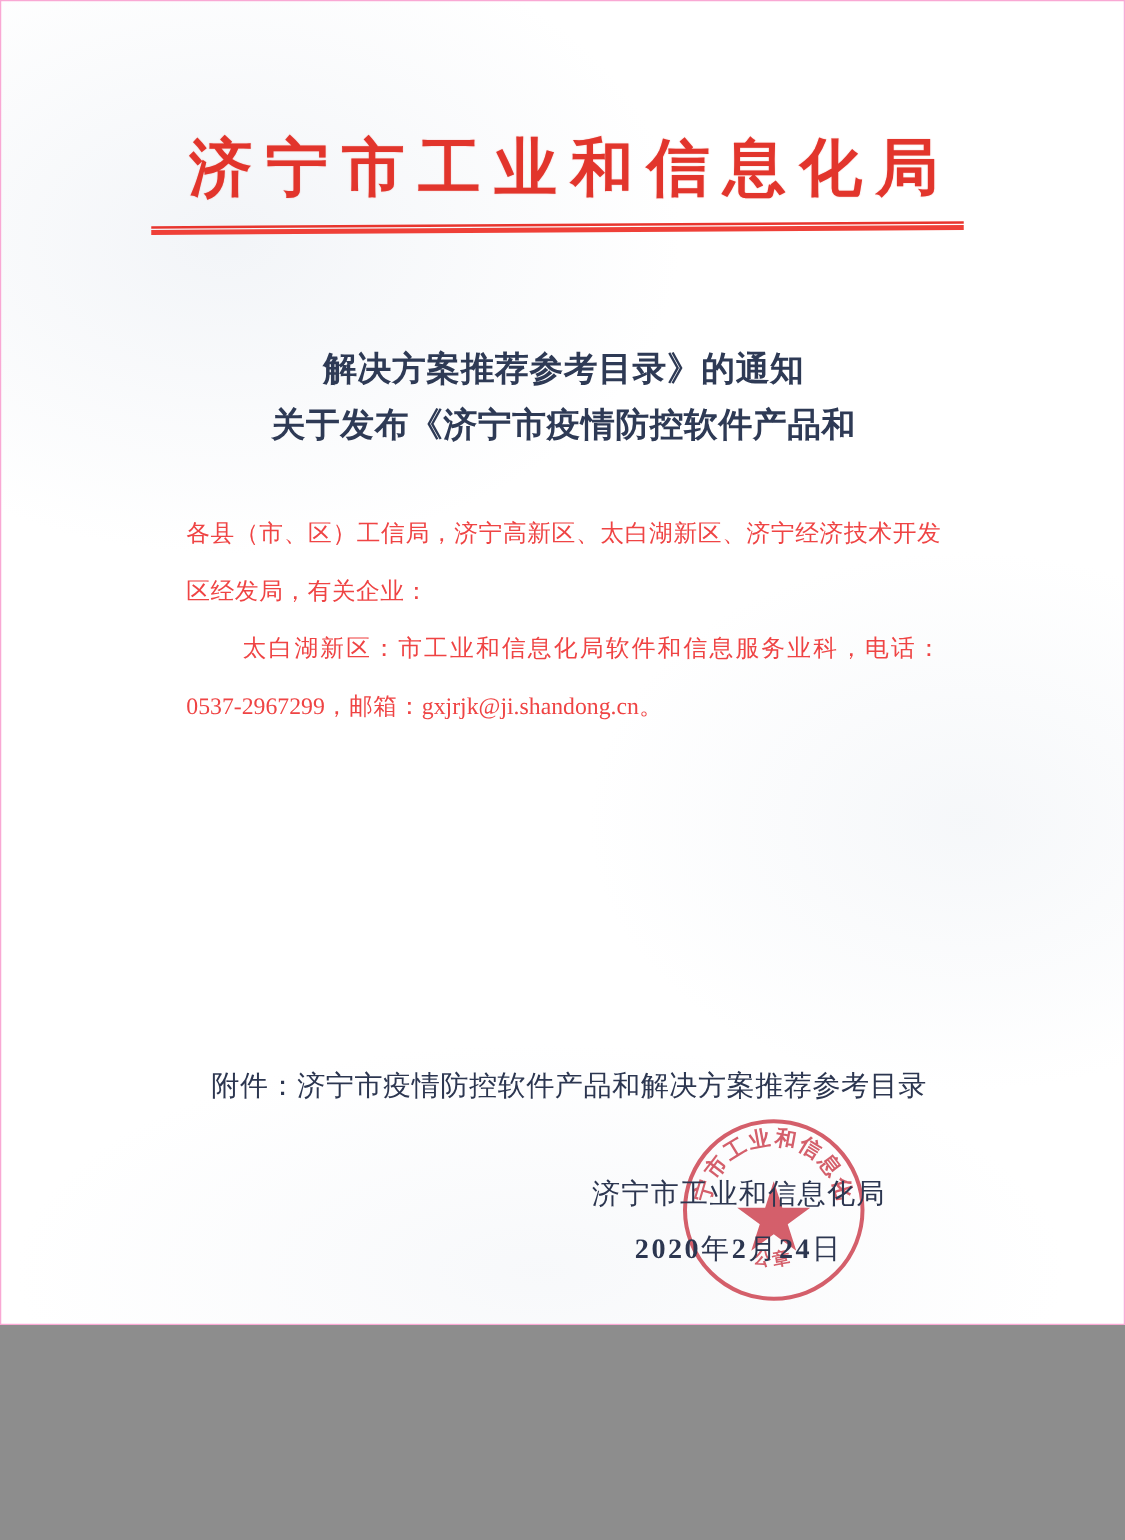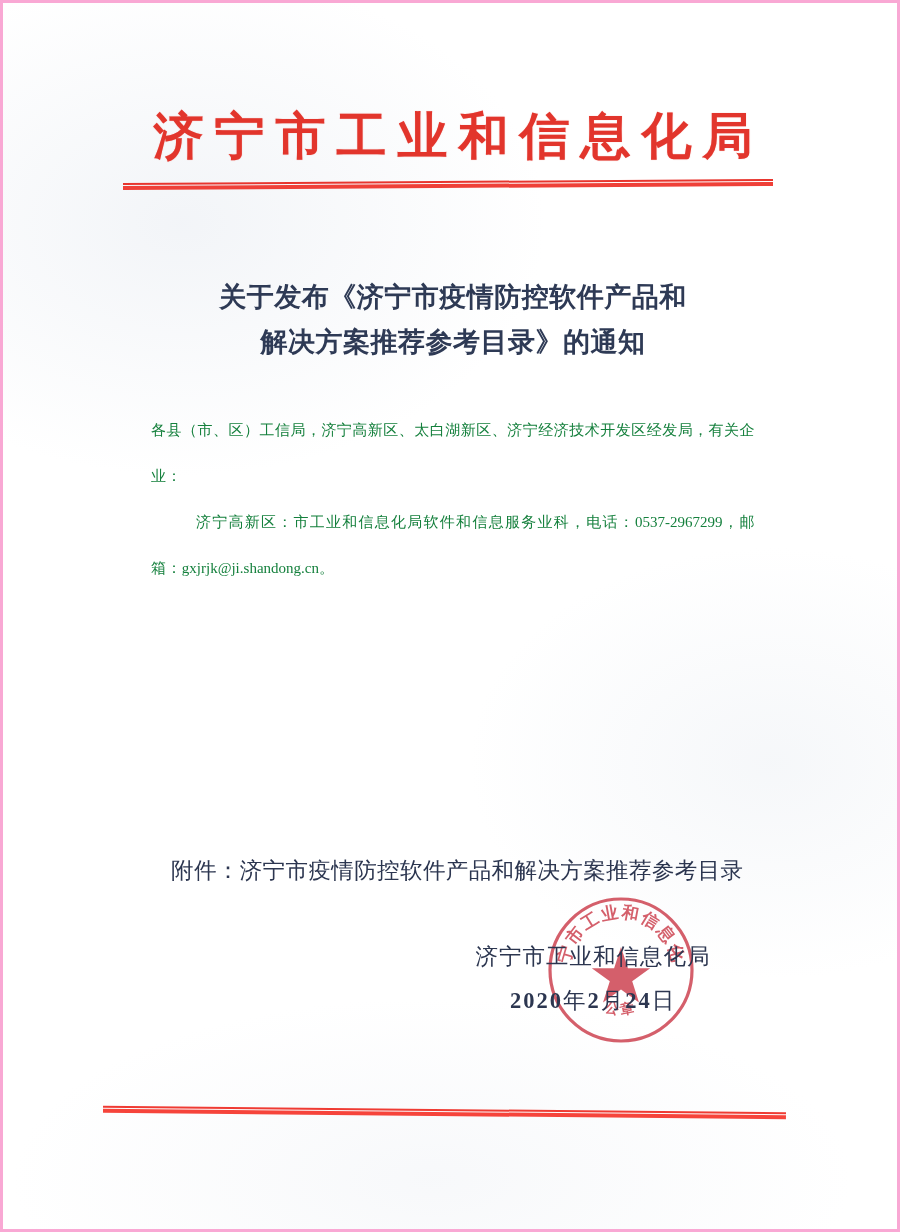--- a/index.html
+++ b/index.html
@@ -14,23 +14,23 @@
     overflow: hidden;
     font-family: "Liberation Serif", "DejaVu Serif", serif;
   }
 
   
   .page-frame {
     position: absolute;
     left: 0;
     top: 0;
     width: 900px;
-    height: 1232px;
+    height: 1060px;
     box-sizing: border-box;
-    border: 3px solid #f9a8d4;
+    border: 1px solid #f9a8d4;
     background: #ffffff;
     overflow: hidden;
   }
   
   .paper-noise {
     position: absolute;
     inset: 0;
     background:
       radial-gradient(ellipse 520px 360px at 20% 18%, rgba(232,236,242,.55), rgba(255,255,255,0) 70%),
       radial-gradient(ellipse 420px 300px at 86% 62%, rgba(234,238,243,.45), rgba(255,255,255,0) 72%),
@@ -92,22 +92,22 @@
     letter-spacing: .5px;
   }
   .doc-title .line { display: block; white-space: nowrap; }
 
   
   .body-block {
     position: absolute;
     left: 148px;
     top: 404px;
     width: 604px;
-    color: #15803d;
-    font-size: 15px;
+    color: #ef4444;
+    font-size: 19px;
     line-height: 46px;
     letter-spacing: .4px;
     text-align: justify;
     text-justify: inter-ideograph;
   }
   .body-block p {
     margin: 0 0 0 0;
     text-indent: 0;
   }
   .body-block p.indent { text-indent: 45px; }
@@ -188,27 +188,27 @@
 
   <div class="masthead">
     <div class="masthead-title">济宁市工业和信息化局</div>
     <div class="masthead-rule">
       <div class="bar-thin"></div>
       <div class="bar-thick"></div>
     </div>
   </div>
 
   <div class="doc-title">
+    <span class="line">解决方案推荐参考目录》的通知</span>
     <span class="line">关于发布《济宁市疫情防控软件产品和</span>
-    <span class="line">解决方案推荐参考目录》的通知</span>
   </div>
 
   <div class="body-block">
     <p>各县（市、区）工信局，济宁高新区、太白湖新区、济宁经济技术开发区经发局，有关企业：</p>
-    <p class="indent"><span>济宁高新区：</span><span>市工业和信息化局软件和信息服务业科，电话：</span><span class="strongmono">0537-2967299</span><span>，邮箱：</span><span class="strongmono">gxjrjk@ji.shandong.cn</span><span>。</span></p>
+    <p class="indent"><span>太白湖新区：</span><span>市工业和信息化局软件和信息服务业科，电话：</span><span class="strongmono">0537-2967299</span><span>，邮箱：</span><span class="strongmono">gxjrjk@ji.shandong.cn</span><span>。</span></p>
   </div>
 
   <div class="attachment"><span>附件：</span><span>济宁市疫情防控软件产品和解决方案推荐参考目录</span></div>
 
   <div class="seal">
     <svg width="150" height="150" viewBox="0 0 150 150" aria-hidden="true">
       <circle cx="75" cy="75" r="71" fill="none" stroke="#cf4a57" stroke-width="3.2"></circle>
       <path id="sealArc" d="M 75,75 m -52,0 a 52,52 0 0 1 104,0" fill="none" stroke="none"></path>
       <text font-family="'Liberation Serif','DejaVu Serif',serif" font-size="17" font-weight="700" fill="#cf4a57" letter-spacing="2">
         <textPath href="#sealArc" startOffset="50%" text-anchor="middle">济宁市工业和信息化局</textPath>

